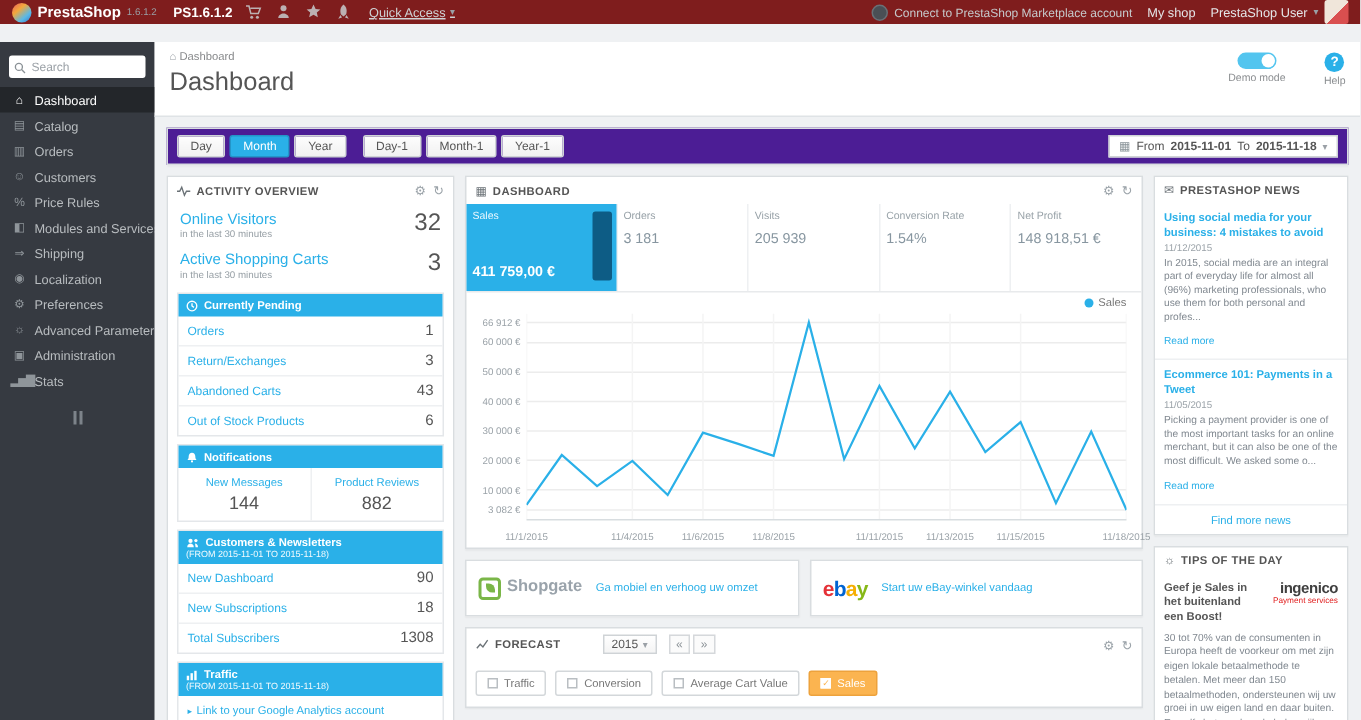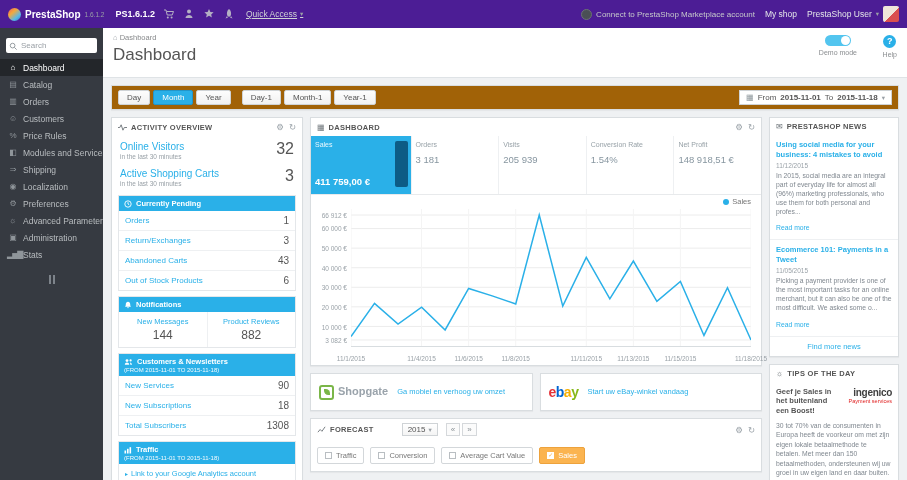--- a/index.html
+++ b/index.html
@@ -3,21 +3,21 @@
 <meta charset="utf-8">
 <style>
   * { box-sizing: border-box; margin: 0; padding: 0; }
   html, body { width: 907px; height: 480px; overflow: hidden; }
   body { font-family: "Liberation Sans", sans-serif; background: #eff1f3; }
   :root { --accent:#2ab0e8; --orange:#fbb450; }
 
   .app { position: relative; width: 907px; height: 480px; overflow: hidden; background:#eff1f3; }
 
   
-  .topbar { height: 28px; background:#4c1d95; display:flex; align-items:center; padding:0 8px; gap:7px; color:#c7cacc; }
+  .topbar { height: 16px; background:#7f1d1d; display:flex; align-items:center; padding:0 8px; gap:7px; color:#c7cacc; }
   .logo { display:flex; align-items:center; gap:4px; cursor:pointer; }
   .logo-mark { width:13px; height:13px; border-radius:50%; background:linear-gradient(140deg,#ef5b5b 0%,#f3a93c 35%,#59b9e8 70%,#3a78c2 100%); }
   .logo-text { color:#fff; font-size:10px; font-weight:bold; }
   .logo-ver { font-size:6.5px; color:#9aa0a6; }
   .shop-label { color:#fff; font-size:9px; font-weight:bold; margin-left:4px; }
   .tb-icon { width:13px; height:13px; display:inline-flex; align-items:center; justify-content:center; opacity:.85; cursor:pointer; }
   .quick-access { font-size:8.5px; color:#cfd2d4; margin-left:4px; display:flex; align-items:center; gap:3px; cursor:pointer;text-decoration:underline; }
   .caret { font-size:6.5px; color:#9aa0a6; }
   .topbar-right { margin-left:auto; display:flex; align-items:center; gap:10px; }
   .marketplace { display:flex; align-items:center; gap:4px; font-size:8px; color:#c6c9cb; cursor:pointer; }
@@ -46,21 +46,21 @@
   .bc-home { font-size:7.5px; color:#9aa0a6; }
   .page-title { font-size:17px; color:#555; font-weight:400; margin-top:3px; }
   .demo-block { position:absolute; top:7px; right:50px; text-align:center; cursor:pointer; }
   .toggle { width:26px; height:11px; border-radius:6px; background:#53c5ef; position:relative; margin:0 auto; }
   .toggle-knob { position:absolute; right:1px; top:1px; width:9px; height:9px; border-radius:50%; background:#fff; }
   .mini-label { font-size:7px; color:#8a8d90; margin-top:3px; }
   .help-block { position:absolute; top:7px; right:10px; text-align:center; cursor:pointer; }
   .help-circle { width:13px; height:13px; border-radius:50%; background:var(--accent); color:#fff; font-size:9px; font-weight:bold; line-height:13px; margin:0 auto; text-align:center; }
 
   .content { padding:7px 8px; }
-  .filter-bar { background:#a16207; border:1px solid #d9dde0; box-shadow:0 1px 1px rgba(0,0,0,.04); padding:4px 6px; display:flex; align-items:center; }
+  .filter-bar { background:#4c1d95; border:1px solid #d9dde0; box-shadow:0 1px 1px rgba(0,0,0,.04); padding:4px 6px; display:flex; align-items:center; }
   .period-buttons { display:flex; gap:3px; }
   .period-buttons .pbtn:nth-child(4) { margin-left:8px; }
   .pbtn { font-size:8px; color:#555; background:linear-gradient(#fdfdfd,#f1f1f1); border:1px solid #cfd3d6; border-radius:2px; padding:2px 8px; cursor:pointer; }
   .pbtn.active { background:var(--accent); border-color:#2395c8; color:#fff; }
   .date-box { margin-left:auto; display:flex; align-items:center; gap:4px; border:1px solid #cfd3d6; background:#fff; padding:2px 6px; font-size:8px; color:#555; cursor:pointer; }
   .date-strong { font-weight:bold; }
   .cal-icon { color:#8a9499; font-size:8px; }
 
   .cols { display:flex; gap:7px; margin-top:7px; align-items:flex-start; }
   .col-left { width:192px; flex:none; }
@@ -405,21 +405,21 @@
                         <circle cx="6.6" cy="2.4" r="1.1" fill="#fff"></circle>
                         <path d="M6 4.4c1 .1 2 .9 2 2.4H6.4z" fill="#fff"></path>
                       </svg>
                   </span>
                   <span>Customers &amp; Newsletters</span>
                 </div>
                 <div class="sh-sub">(FROM 2015-11-01 TO 2015-11-18)</div>
               </div>
               <div>
                   <div class="srow">
-                    <span class="srow-label">New Services</span>
+                    <span class="srow-label">New Dashboard</span>
                     <span class="srow-value">90</span>
                   </div>
                   <div class="srow">
                     <span class="srow-label">New Subscriptions</span>
                     <span class="srow-value">18</span>
                   </div>
                   <div class="srow">
                     <span class="srow-label">Total Subscribers</span>
                     <span class="srow-value">1308</span>
                   </div>

